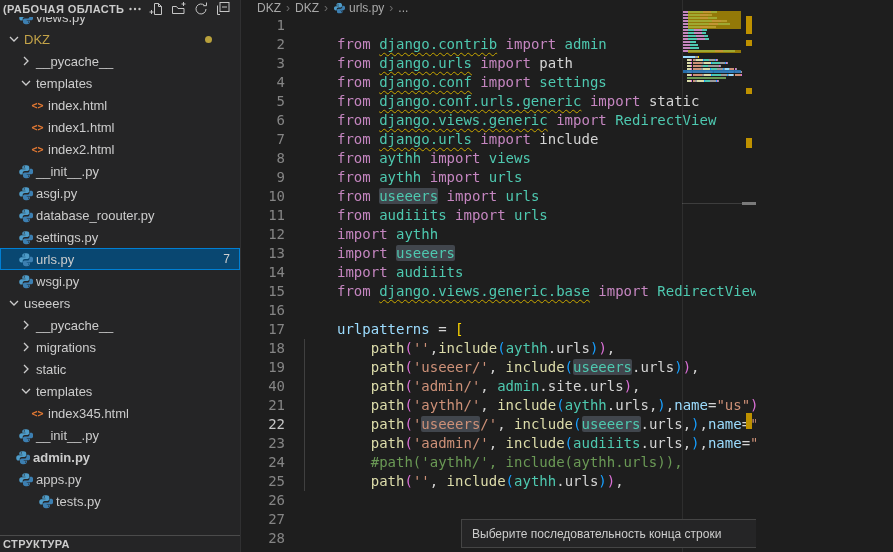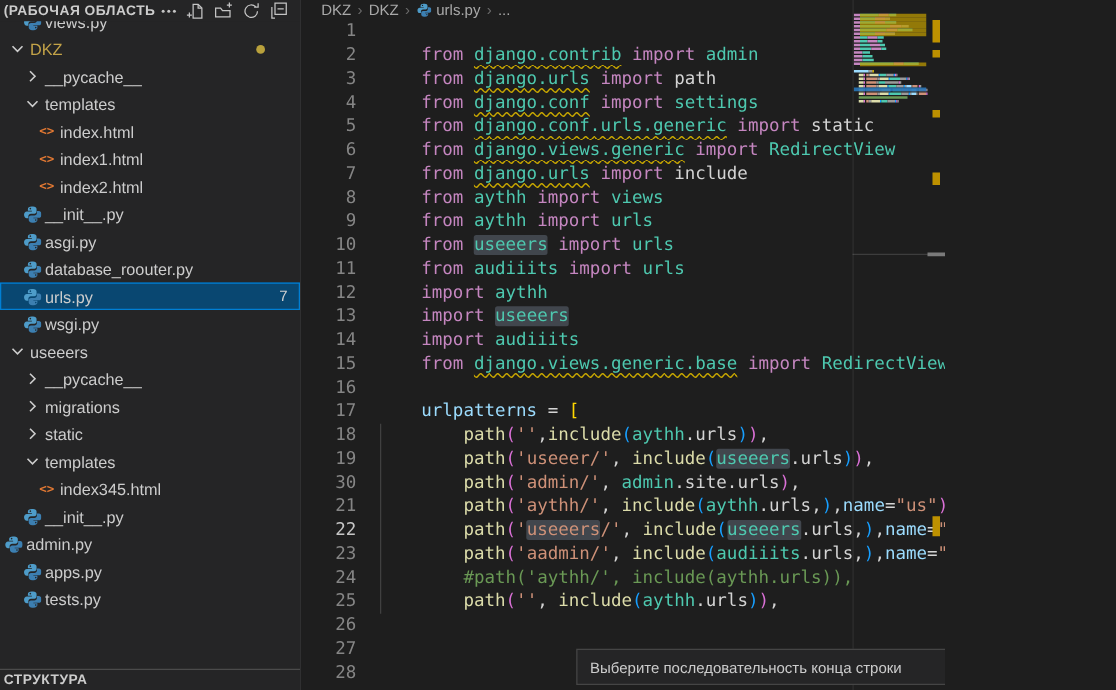--- a/index.html
+++ b/index.html
@@ -140,20 +140,29 @@
         </div>
         <div class="row" style="padding-left: 17px;">
           <span class="twisty">
             <svg width="15" height="15" viewBox="0 0 16 16">
               <path fill="#4e9cc9" d="M7.9 1.3c-2.2 0-3.3.9-3.3 2.2v1.5h3.4v.5H3.7c-1.4 0-2.4 1.2-2.4 2.9s1 2.9 2.4 2.9h1.3V9.6c0-1.2 1-2.2 2.2-2.2h2.9c1.1 0 1.9-.9 1.9-2V3.5c0-1.3-1.1-2.2-3-2.2H7.9zM6.7 2.4c.4 0 .7.3.7.7s-.3.7-.7.7-.7-.3-.7-.7.3-.7.7-.7z"></path>
               <path fill="#3c7fb1" d="M12.3 5.3v1.5c0 1.2-1 2.2-2.2 2.2H7.2c-1.1 0-1.9.9-1.9 2v1.9c0 1.3 1.1 2.2 3 2.2h1.1c2.2 0 3.3-.9 3.3-2.2v-1.5H9.3v-.5h4.6c1.4 0 2.4-1.2 2.4-2.9s-1-2.9-2.4-2.9h-1.6zm-1 6.9c.4 0 .7.3.7.7s-.3.7-.7.7-.7-.3-.7-.7.3-.7.7-.7z"></path>
             </svg>
           </span>
           <span class="lab">database_roouter.py</span>
         </div>
+        <div class="row" style="padding-left: 17px;">
+          <span class="twisty">
+            <svg width="15" height="15" viewBox="0 0 16 16">
+              <path fill="#4e9cc9" d="M7.9 1.3c-2.2 0-3.3.9-3.3 2.2v1.5h3.4v.5H3.7c-1.4 0-2.4 1.2-2.4 2.9s1 2.9 2.4 2.9h1.3V9.6c0-1.2 1-2.2 2.2-2.2h2.9c1.1 0 1.9-.9 1.9-2V3.5c0-1.3-1.1-2.2-3-2.2H7.9zM6.7 2.4c.4 0 .7.3.7.7s-.3.7-.7.7-.7-.3-.7-.7.3-.7.7-.7z"></path>
+              <path fill="#3c7fb1" d="M12.3 5.3v1.5c0 1.2-1 2.2-2.2 2.2H7.2c-1.1 0-1.9.9-1.9 2v1.9c0 1.3 1.1 2.2 3 2.2h1.1c2.2 0 3.3-.9 3.3-2.2v-1.5H9.3v-.5h4.6c1.4 0 2.4-1.2 2.4-2.9s-1-2.9-2.4-2.9h-1.6zm-1 6.9c.4 0 .7.3.7.7s-.3.7-.7.7-.7-.3-.7-.7.3-.7.7-.7z"></path>
+            </svg>
+          </span>
+          <span class="lab">settings.py</span>
+        </div>
         <div class="row sel" style="padding-left: 17px;">
           <span class="twisty">
             <svg width="15" height="15" viewBox="0 0 16 16">
               <path fill="#4e9cc9" d="M7.9 1.3c-2.2 0-3.3.9-3.3 2.2v1.5h3.4v.5H3.7c-1.4 0-2.4 1.2-2.4 2.9s1 2.9 2.4 2.9h1.3V9.6c0-1.2 1-2.2 2.2-2.2h2.9c1.1 0 1.9-.9 1.9-2V3.5c0-1.3-1.1-2.2-3-2.2H7.9zM6.7 2.4c.4 0 .7.3.7.7s-.3.7-.7.7-.7-.3-.7-.7.3-.7.7-.7z"></path>
               <path fill="#3c7fb1" d="M12.3 5.3v1.5c0 1.2-1 2.2-2.2 2.2H7.2c-1.1 0-1.9.9-1.9 2v1.9c0 1.3 1.1 2.2 3 2.2h1.1c2.2 0 3.3-.9 3.3-2.2v-1.5H9.3v-.5h4.6c1.4 0 2.4-1.2 2.4-2.9s-1-2.9-2.4-2.9h-1.6zm-1 6.9c.4 0 .7.3.7.7s-.3.7-.7.7-.7-.3-.7-.7.3-.7.7-.7z"></path>
             </svg>
           </span>
           <span class="lab">urls.py</span>
           <span class="badge">7</span>
         </div>
@@ -214,39 +223,39 @@
         </div>
         <div class="row" style="padding-left: 17px;">
           <span class="twisty">
             <svg width="15" height="15" viewBox="0 0 16 16">
               <path fill="#4e9cc9" d="M7.9 1.3c-2.2 0-3.3.9-3.3 2.2v1.5h3.4v.5H3.7c-1.4 0-2.4 1.2-2.4 2.9s1 2.9 2.4 2.9h1.3V9.6c0-1.2 1-2.2 2.2-2.2h2.9c1.1 0 1.9-.9 1.9-2V3.5c0-1.3-1.1-2.2-3-2.2H7.9zM6.7 2.4c.4 0 .7.3.7.7s-.3.7-.7.7-.7-.3-.7-.7.3-.7.7-.7z"></path>
               <path fill="#3c7fb1" d="M12.3 5.3v1.5c0 1.2-1 2.2-2.2 2.2H7.2c-1.1 0-1.9.9-1.9 2v1.9c0 1.3 1.1 2.2 3 2.2h1.1c2.2 0 3.3-.9 3.3-2.2v-1.5H9.3v-.5h4.6c1.4 0 2.4-1.2 2.4-2.9s-1-2.9-2.4-2.9h-1.6zm-1 6.9c.4 0 .7.3.7.7s-.3.7-.7.7-.7-.3-.7-.7.3-.7.7-.7z"></path>
             </svg>
           </span>
           <span class="lab">__init__.py</span>
         </div>
-        <div class="row" style="padding-left: 2px;">
+        <div class="row" style="padding-left: 14px; font-weight: bold;">
           <span class="twisty">
             <svg width="15" height="15" viewBox="0 0 16 16">
               <path fill="#4e9cc9" d="M7.9 1.3c-2.2 0-3.3.9-3.3 2.2v1.5h3.4v.5H3.7c-1.4 0-2.4 1.2-2.4 2.9s1 2.9 2.4 2.9h1.3V9.6c0-1.2 1-2.2 2.2-2.2h2.9c1.1 0 1.9-.9 1.9-2V3.5c0-1.3-1.1-2.2-3-2.2H7.9zM6.7 2.4c.4 0 .7.3.7.7s-.3.7-.7.7-.7-.3-.7-.7.3-.7.7-.7z"></path>
               <path fill="#3c7fb1" d="M12.3 5.3v1.5c0 1.2-1 2.2-2.2 2.2H7.2c-1.1 0-1.9.9-1.9 2v1.9c0 1.3 1.1 2.2 3 2.2h1.1c2.2 0 3.3-.9 3.3-2.2v-1.5H9.3v-.5h4.6c1.4 0 2.4-1.2 2.4-2.9s-1-2.9-2.4-2.9h-1.6zm-1 6.9c.4 0 .7.3.7.7s-.3.7-.7.7-.7-.3-.7-.7.3-.7.7-.7z"></path>
             </svg>
           </span>
           <span class="lab">admin.py</span>
         </div>
         <div class="row" style="padding-left: 17px;">
           <span class="twisty">
             <svg width="15" height="15" viewBox="0 0 16 16">
               <path fill="#4e9cc9" d="M7.9 1.3c-2.2 0-3.3.9-3.3 2.2v1.5h3.4v.5H3.7c-1.4 0-2.4 1.2-2.4 2.9s1 2.9 2.4 2.9h1.3V9.6c0-1.2 1-2.2 2.2-2.2h2.9c1.1 0 1.9-.9 1.9-2V3.5c0-1.3-1.1-2.2-3-2.2H7.9zM6.7 2.4c.4 0 .7.3.7.7s-.3.7-.7.7-.7-.3-.7-.7.3-.7.7-.7z"></path>
               <path fill="#3c7fb1" d="M12.3 5.3v1.5c0 1.2-1 2.2-2.2 2.2H7.2c-1.1 0-1.9.9-1.9 2v1.9c0 1.3 1.1 2.2 3 2.2h1.1c2.2 0 3.3-.9 3.3-2.2v-1.5H9.3v-.5h4.6c1.4 0 2.4-1.2 2.4-2.9s-1-2.9-2.4-2.9h-1.6zm-1 6.9c.4 0 .7.3.7.7s-.3.7-.7.7-.7-.3-.7-.7.3-.7.7-.7z"></path>
             </svg>
           </span>
           <span class="lab">apps.py</span>
         </div>
-        <div class="row" style="padding-left: 17px;">
+        <div class="row" style="padding-left: 17px; margin-left: 20px;">
           <span class="twisty">
             <svg width="15" height="15" viewBox="0 0 16 16">
               <path fill="#4e9cc9" d="M7.9 1.3c-2.2 0-3.3.9-3.3 2.2v1.5h3.4v.5H3.7c-1.4 0-2.4 1.2-2.4 2.9s1 2.9 2.4 2.9h1.3V9.6c0-1.2 1-2.2 2.2-2.2h2.9c1.1 0 1.9-.9 1.9-2V3.5c0-1.3-1.1-2.2-3-2.2H7.9zM6.7 2.4c.4 0 .7.3.7.7s-.3.7-.7.7-.7-.3-.7-.7.3-.7.7-.7z"></path>
               <path fill="#3c7fb1" d="M12.3 5.3v1.5c0 1.2-1 2.2-2.2 2.2H7.2c-1.1 0-1.9.9-1.9 2v1.9c0 1.3 1.1 2.2 3 2.2h1.1c2.2 0 3.3-.9 3.3-2.2v-1.5H9.3v-.5h4.6c1.4 0 2.4-1.2 2.4-2.9s-1-2.9-2.4-2.9h-1.6zm-1 6.9c.4 0 .7.3.7.7s-.3.7-.7.7-.7-.3-.7-.7.3-.7.7-.7z"></path>
             </svg>
           </span>
           <span class="lab">tests.py</span>
         </div>
       </div>
     <div class="expl-header">
@@ -329,21 +338,21 @@
         <div class="cl"><span class="ln">10</span><span class="lt"><span class="tk-kw">from </span><span class="tk-mod hl">useeers</span><span class="tk-kw"> import </span><span class="tk-mod">urls</span></span></div>
         <div class="cl"><span class="ln">11</span><span class="lt"><span class="tk-kw">from </span><span class="tk-mod">audiiits</span><span class="tk-kw"> import </span><span class="tk-mod">urls</span></span></div>
         <div class="cl"><span class="ln">12</span><span class="lt"><span class="tk-kw">import </span><span class="tk-mod">aythh</span></span></div>
         <div class="cl"><span class="ln">13</span><span class="lt"><span class="tk-kw">import </span><span class="tk-mod hl">useeers</span></span></div>
         <div class="cl"><span class="ln">14</span><span class="lt"><span class="tk-kw">import </span><span class="tk-mod">audiiits</span></span></div>
         <div class="cl"><span class="ln">15</span><span class="lt"><span class="tk-kw">from </span><span class="tk-mod sq">django.views.generic.base</span><span class="tk-kw"> import </span><span class="tk-mod">RedirectView</span></span></div>
         <div class="cl"><span class="ln">16</span><span class="lt"></span></div>
         <div class="cl"><span class="ln">17</span><span class="lt"><span class="tk-var">urlpatterns</span><span class="tk-txt"> = </span><span class="tk-b1">[</span></span></div>
         <div class="cl"><span class="ln">18</span><span class="lt"><span class="tk-txt">    </span><span class="tk-fn">path</span><span class="tk-b2">(</span><span class="tk-str">''</span><span class="tk-txt">,</span><span class="tk-fn">include</span><span class="tk-b3">(</span><span class="tk-mod">aythh</span><span class="tk-txt">.urls</span><span class="tk-b3">)</span><span class="tk-b2">)</span><span class="tk-txt">,</span></span></div>
         <div class="cl"><span class="ln">19</span><span class="lt"><span class="tk-txt">    </span><span class="tk-fn">path</span><span class="tk-b2">(</span><span class="tk-str">'useeer/'</span><span class="tk-txt">, </span><span class="tk-fn">include</span><span class="tk-b3">(</span><span class="tk-mod hl">useeers</span><span class="tk-txt">.urls</span><span class="tk-b3">)</span><span class="tk-b2">)</span><span class="tk-txt">,</span></span></div>
-        <div class="cl"><span class="ln">30</span><span class="lt"><span class="tk-txt">    </span><span class="tk-fn">path</span><span class="tk-b2">(</span><span class="tk-str">'admin/'</span><span class="tk-txt">, </span><span class="tk-mod">admin</span><span class="tk-txt">.site.urls</span><span class="tk-b2">)</span><span class="tk-txt">,</span></span></div>
+        <div class="cl"><span class="ln">40</span><span class="lt"><span class="tk-txt">    </span><span class="tk-fn">path</span><span class="tk-b2">(</span><span class="tk-str">'admin/'</span><span class="tk-txt">, </span><span class="tk-mod">admin</span><span class="tk-txt">.site.urls</span><span class="tk-b2">)</span><span class="tk-txt">,</span></span></div>
         <div class="cl"><span class="ln">21</span><span class="lt"><span class="tk-txt">    </span><span class="tk-fn">path</span><span class="tk-b2">(</span><span class="tk-str">'aythh/'</span><span class="tk-txt">, </span><span class="tk-fn">include</span><span class="tk-b3">(</span><span class="tk-mod">aythh</span><span class="tk-txt">.urls,</span><span class="tk-b3">)</span><span class="tk-txt">,</span><span class="tk-var">name</span><span class="tk-txt">=</span><span class="tk-str">"us"</span><span class="tk-b2">)</span><span class="tk-txt">,</span></span></div>
         <div class="cl"><span class="ln act">22</span><span class="lt"><span class="tk-txt">    </span><span class="tk-fn">path</span><span class="tk-b2">(</span><span class="tk-str">'</span><span class="tk-str hl">useeers</span><span class="tk-str">/'</span><span class="tk-txt">, </span><span class="tk-fn">include</span><span class="tk-b3">(</span><span class="tk-mod hl">useeers</span><span class="tk-txt">.urls,</span><span class="tk-b3">)</span><span class="tk-txt">,</span><span class="tk-var">name</span><span class="tk-txt">=</span><span class="tk-str">"use"</span><span class="tk-b2">)</span><span class="tk-txt">,</span></span></div>
         <div class="cl"><span class="ln">23</span><span class="lt"><span class="tk-txt">    </span><span class="tk-fn">path</span><span class="tk-b2">(</span><span class="tk-str">'aadmin/'</span><span class="tk-txt">, </span><span class="tk-fn">include</span><span class="tk-b3">(</span><span class="tk-mod">audiiits</span><span class="tk-txt">.urls,</span><span class="tk-b3">)</span><span class="tk-txt">,</span><span class="tk-var">name</span><span class="tk-txt">=</span><span class="tk-str">"use1"</span><span class="tk-b2">)</span><span class="tk-txt">,</span></span></div>
         <div class="cl"><span class="ln">24</span><span class="lt"><span class="tk-txt">    </span><span class="tk-cmt">#path('aythh/', include(aythh.urls)),</span></span></div>
         <div class="cl"><span class="ln">25</span><span class="lt"><span class="tk-txt">    </span><span class="tk-fn">path</span><span class="tk-b2">(</span><span class="tk-str">''</span><span class="tk-txt">, </span><span class="tk-fn">include</span><span class="tk-b3">(</span><span class="tk-mod">aythh</span><span class="tk-txt">.urls</span><span class="tk-b3">)</span><span class="tk-b2">)</span><span class="tk-txt">,</span></span></div>
         <div class="cl"><span class="ln">26</span><span class="lt"></span></div>
         <div class="cl"><span class="ln">27</span><span class="lt"></span></div>
         <div class="cl"><span class="ln">28</span><span class="lt"></span></div>
         <div class="guide" style="left: 63px; top: 323px; height: 152px;"></div>
       </div>

